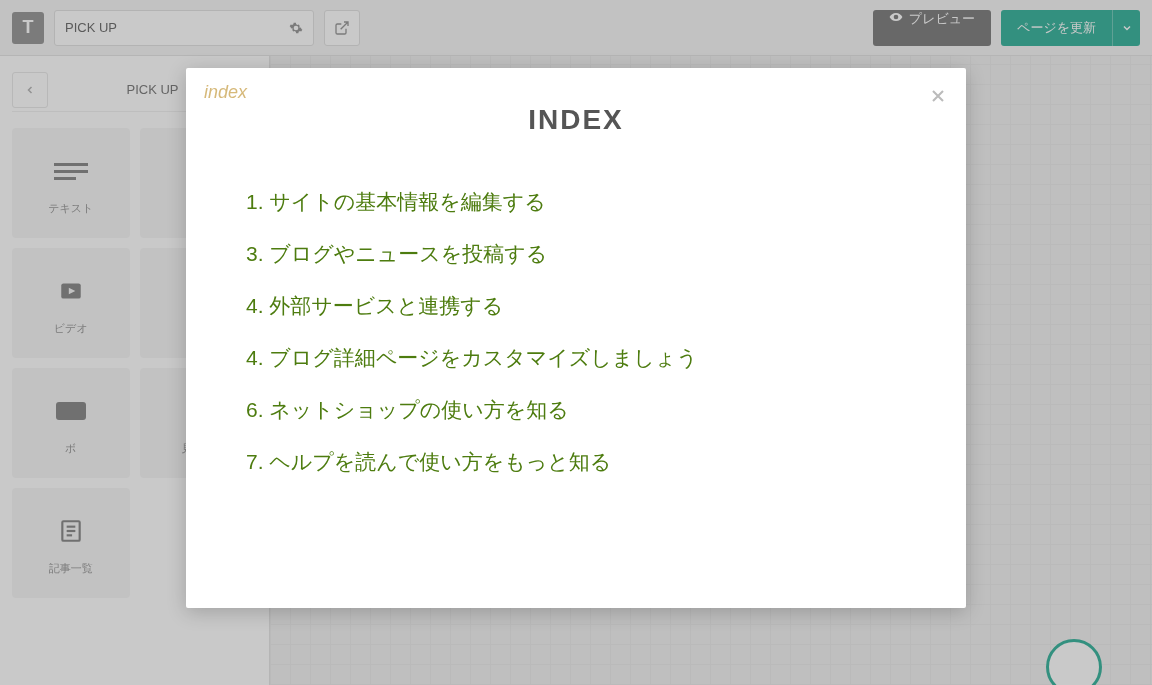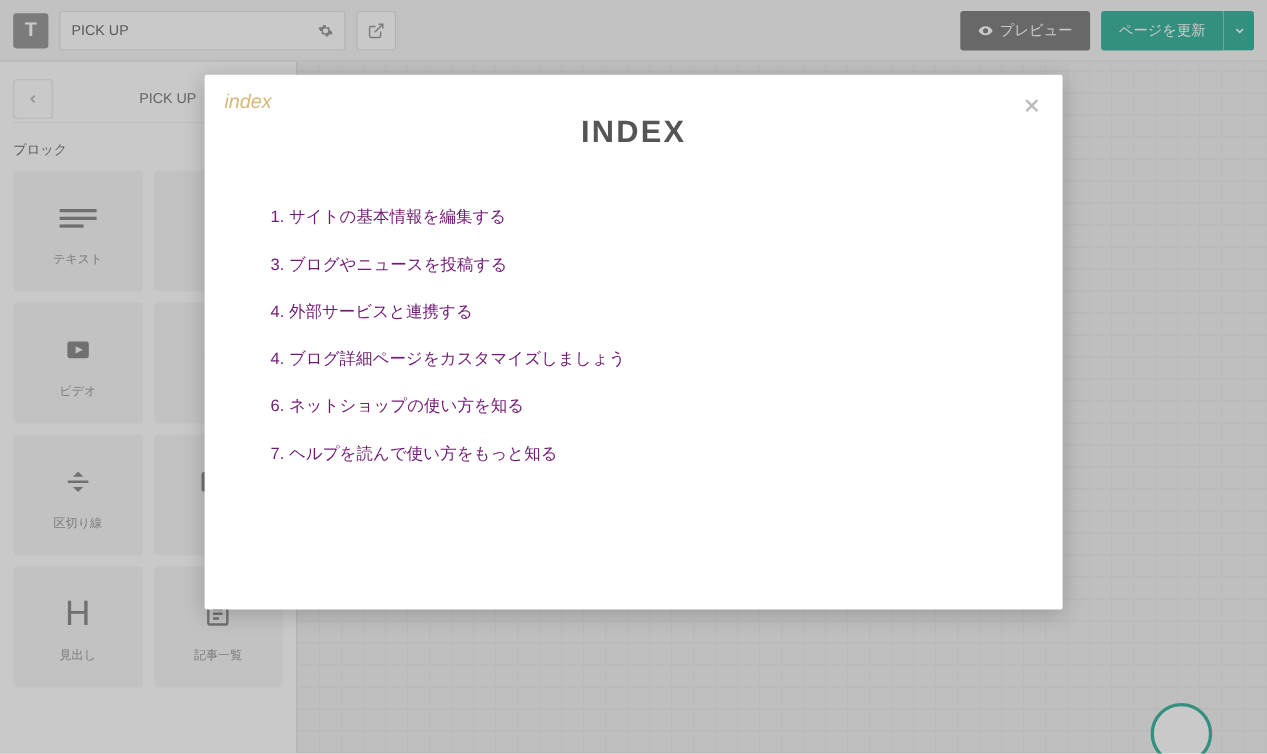--- a/index.html
+++ b/index.html
@@ -3,42 +3,42 @@
 <meta charset="utf-8">
 <style>
 *{margin:0;padding:0;box-sizing:border-box;font-family:"Hiragino Kaku Gothic ProN","メイリオ",sans-serif}
 body{background:#f0f0f0;width:1152px;height:685px;overflow:hidden;position:relative}
 .topbar{height:56px;background:#f5f5f5;border-bottom:1px solid #e0e0e0;display:flex;align-items:center;padding:0 12px;gap:10px}
 .logo-box{width:32px;height:32px;background:#888;border-radius:3px;display:flex;align-items:center;justify-content:center;color:#fff;font-size:18px;font-weight:bold}
 .page-select{flex:0 0 260px;height:36px;background:#fff;border:1px solid #ddd;border-radius:3px;display:flex;align-items:center;padding:0 10px;font-size:13px;color:#555;justify-content:space-between}
 .gear{color:#888;font-size:14px}
 .ext-link{width:36px;height:36px;border:1px solid #ddd;border-radius:3px;display:flex;align-items:center;justify-content:center;color:#888;background:#fff}
 .spacer{flex:1}
-.btn-preview{height:36px;background:#6b6b6b;color:#fff;border:none;border-radius:3px;padding:0 16px;font-size:13px;display:flex;align-items:center;gap:6px;cursor:pointer}
+.btn-preview{height:36px;background:#6b6b6b;color:#fff;border:none;border-radius:3px;padding:0 16px;font-size:13px;display:flex;align-items:flex-start;gap:6px;cursor:pointer}
 .btn-update{height:36px;background:#1aa88e;color:#fff;border:none;border-radius:3px 0 0 3px;padding:0 16px;font-size:13px;cursor:pointer}
 .btn-update-drop{height:36px;width:28px;background:#1aa88e;color:#fff;border:none;border-left:1px solid rgba(255,255,255,.3);border-radius:0 3px 3px 0;cursor:pointer;display:flex;align-items:center;justify-content:center}
 .main{display:flex;height:calc(100% - 56px)}
 .sidebar{width:270px;background:#fff;border-right:1px solid #e0e0e0;padding:12px}
 .sidebar-head{display:flex;align-items:center;height:44px;border-bottom:1px solid #eee;margin-bottom:16px}
 .back-btn{width:36px;height:36px;border:1px solid #e5e5e5;border-radius:3px;display:flex;align-items:center;justify-content:center;color:#aaa;cursor:pointer}
 .sidebar-title{flex:1;text-align:center;font-size:13px;color:#666}
 .section-label{font-size:12px;color:#555;margin-bottom:10px}
 .block-grid{display:grid;grid-template-columns:1fr 1fr;gap:10px}
 .block-item{height:110px;background:#f5f5f5;border-radius:4px;display:flex;flex-direction:column;align-items:center;justify-content:center;gap:10px;cursor:pointer}
 .block-icon{font-size:28px;color:#777;height:40px;display:flex;align-items:center}
 .block-label{font-size:11px;color:#888}
 .canvas{flex:1;background:repeating-linear-gradient(0deg,#e8e8e8,#e8e8e8 1px,transparent 1px,transparent 20px),repeating-linear-gradient(90deg,#e8e8e8,#e8e8e8 1px,transparent 1px,transparent 20px),#f0f0f0;position:relative;padding:30px}
 .overlay{position:absolute;inset:0;background:rgba(100,100,100,.35);display:flex;align-items:flex-start;justify-content:center;padding-top:68px}
 .modal{width:780px;background:#fff;border-radius:2px;box-shadow:0 4px 20px rgba(0,0,0,.2);position:relative;padding:20px 60px 120px}
 .modal-tag{position:absolute;left:18px;top:14px;color:#d6b97a;font-size:18px;font-style:italic}
 .modal-close{position:absolute;right:16px;top:16px;width:24px;height:24px;cursor:pointer;color:#bbb;font-size:24px;display:flex;align-items:center;justify-content:center}
 .modal-title{text-align:center;font-size:28px;color:#555;letter-spacing:2px;margin:16px 0 40px}
 .modal-list{list-style:none}
 .modal-list li{padding:12px 0}
-.modal-list a{color:#701a75;text-decoration:none;font-size:15px}
+.modal-list a{color:#4d7c0f;text-decoration:none;font-size:21px}
 .fab{position:absolute;right:50px;bottom:-10px;width:56px;height:56px;border:3px solid #1aa88e;border-radius:50%;background:#fff}
 svg{display:block}
 </style>
 </head>
 <body>
 
 <div class="topbar">
   <div class="logo-box">T</div>
   <div class="page-select">
     <span>PICK UP</span>
@@ -75,21 +75,20 @@
 <div class="main">
   <div class="sidebar">
     <div class="sidebar-head">
       <div class="back-btn">
         <svg width="12" height="12" viewBox="0 0 24 24" fill="none" stroke="currentColor" stroke-width="3">
             <path d="M15 18l-6-6 6-6"></path>
           </svg>
       </div>
       <div class="sidebar-title">PICK UP</div>
     </div>
-    <div class="section-label">ブロック</div>
     <div class="block-grid">
       <div class="block-item">
         <div class="block-icon">
             <svg width="34" height="20" viewBox="0 0 34 20" fill="currentColor">
               <rect y="2" width="34" height="3"></rect>
               <rect y="9" width="34" height="3"></rect>
               <rect y="16" width="22" height="3"></rect>
             </svg>
           </div>
         <div class="block-label">テキスト</div>
@@ -111,28 +110,20 @@
           </div>
         <div class="block-label">ビデオ</div>
       </div>
       <div class="block-item">
         <div class="block-icon">
             <svg width="28" height="28" viewBox="0 0 24 24" fill="none" stroke="currentColor" stroke-width="2.5">
               <path d="M10 13a5 5 0 007 0l3-3a5 5 0 00-7-7l-1 1M14 11a5 5 0 00-7 0l-3 3a5 5 0 007 7l1-1"></path>
             </svg>
           </div>
         <div class="block-label">リ</div>
-      </div>
-      <div class="block-item">
-        <div class="block-icon">
-            <svg width="28" height="28" viewBox="0 0 24 24" fill="currentColor">
-              <path d="M12 4l4 4H8l4-4zM4 11h16v2H4zM12 20l-4-4h8l-4 4z"></path>
-            </svg>
-          </div>
-        <div class="block-label">区切り線</div>
       </div>
       <div class="block-item">
         <div class="block-icon">
             <svg width="30" height="18" viewBox="0 0 30 18" fill="currentColor">
               <rect width="30" height="18" rx="3"></rect>
             </svg>
           </div>
         <div class="block-label">ボ</div>
       </div>
       <div class="block-item">

